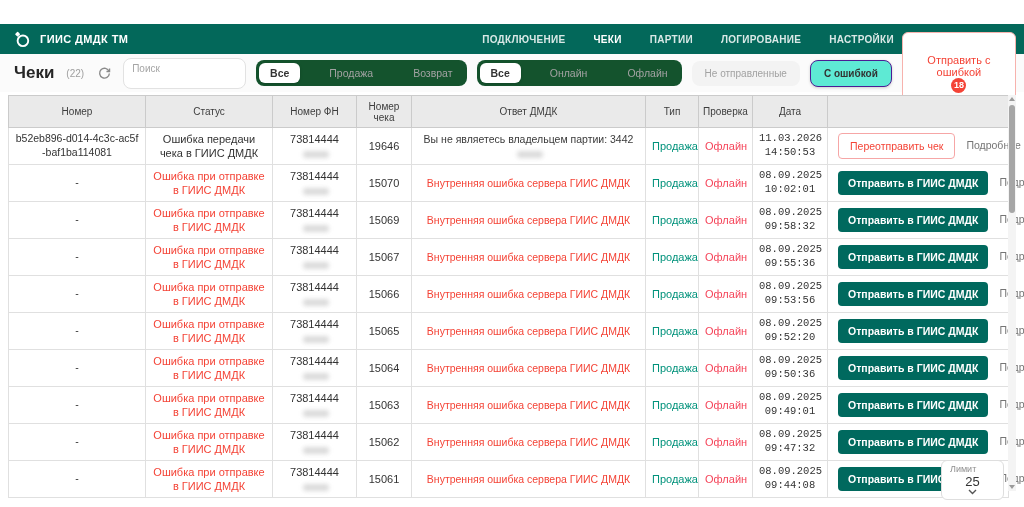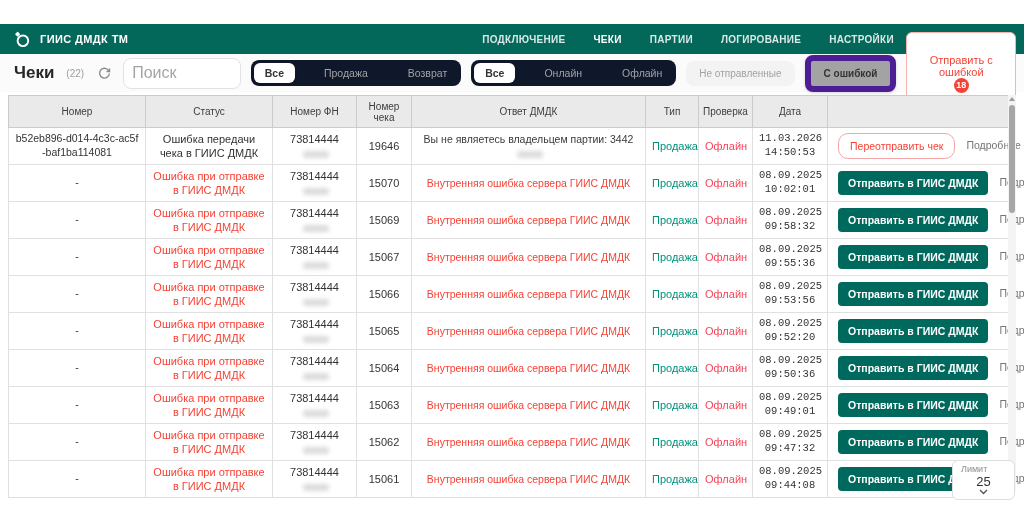--- a/index.html
+++ b/index.html
@@ -15,29 +15,29 @@
   .topnav .nav-item.active { color:#fff; font-weight:800; }
   .topnav .icon-btn { display:flex; align-items:center; cursor:pointer; }
   .topnav .vdiv { width:1px; height:15px; background:rgba(255,255,255,.4); }
 
   
   .toolbar { height:38px; background:#fbfbfb; display:flex; align-items:center; padding:0 8px 0 14px; gap:10px; }
   .page-title { font-size:17px; font-weight:700; color:#262626; }
   .page-count { font-size:10px; color:#9e9e9e; margin-left:2px;text-align:center; }
   .refresh { margin:0 2px 0 4px; display:flex; align-items:center; cursor:pointer; }
   .search { width:144px; height:31px; border:1px solid #e2e2e2; border-radius:8px; background:#fff;
-            font-family:"Liberation Sans",sans-serif; font-size:16px; color:#444; padding:4px 8px;
+            font-family:"Liberation Sans",sans-serif; font-size:10px; color:#444; padding:4px 8px;
             resize:none; outline:none; line-height:1.2; }
   .search::placeholder { color:#a5a5a5; }
-  .seg { display:flex; align-items:center; background:#0f172a; border-radius:8px; padding:3px; gap:18px; }
+  .seg { display:flex; align-items:center; background:#14532d; border-radius:8px; padding:3px; gap:18px; }
   .seg .opt { font-size:10.5px; color:#a2a2a2; padding:4px 11px; border-radius:6px; cursor:pointer; white-space:nowrap; }
   .seg .opt.active { background:#fff; color:#333; font-weight:700; box-shadow:0 1px 3px rgba(0,0,0,.18); }
   .pill { font-size:10px; padding:7px 13px; border-radius:8px; cursor:pointer; white-space:nowrap; }
   .pill.inactive { background:#f3f3f3; color:#a2a2a2; }
-  .pill.active { background:#a3a3a3; color:#333; font-weight:700; border:6px solid #4c1d95; box-shadow:0 1px 3px rgba(0,0,0,.18); }
+  .pill.active { background:#5eead4; color:#333; font-weight:700; border:1px solid #4c1d95; box-shadow:0 1px 3px rgba(0,0,0,.18); }
   .send-errors { margin-left:auto; display:flex; align-items:center; background:#fff;
                  border:1px solid #f7b2ad; border-radius:6px; color:#f44336; font-size:11px;
                  padding:21px 10px; cursor:pointer; font-family:"Liberation Sans",sans-serif;flex-direction:column; }
   .send-errors .badge { background:#f44336; color:#fff; font-size:9px; font-weight:700; width:15px; height:15px;
                         border-radius:50%; display:flex; align-items:center; justify-content:center; }
 
   
   .table-wrap { position:relative; margin:3px 8px 0 8px; width:1008px; }
   table { border-collapse:collapse; table-layout:fixed; width:1000px; }
   col.w1{width:137px} col.w2{width:127px} col.w3{width:84px} col.w4{width:55px} col.w5{width:234px}
@@ -50,34 +50,34 @@
   .red { color:#f44336 !important; }
   .teal { color:#00927b; }
   .pink { color:#f5455a; }
   .c-date { font-size:10.5px;font-family:Liberation Mono, monospace; }
   .redact { display:inline-block; width:26px; height:7px; background:#bdbdbd; filter:blur(2px);
             border-radius:3px; opacity:.55; margin-left:3px; vertical-align:middle; }
   .c-act { text-align:left; padding-left:10px; }
   .act-inner { display:flex; align-items:center; gap:11px; }
   .btn-teal { background:#00695e; color:#fff; border:none; border-radius:4px; font-size:10.5px; font-weight:700;
               padding:6px 10px; cursor:pointer; font-family:"Liberation Sans",sans-serif; white-space:nowrap; }
-  .btn-outline-red { background:#fff; border:1px solid #f6a6a6; color:#f44336; border-radius:10px; font-size:10.5px;
+  .btn-outline-red { background:#fff; border:1px solid #f6a6a6; color:#f44336; border-radius:4px; font-size:10.5px;
                      padding:6px 11px; cursor:pointer; font-family:"Liberation Sans",sans-serif; white-space:nowrap; }
   .details { color:#757575; font-size:10.5px; cursor:pointer; text-decoration:none; }
 
   
   .vscroll { position:absolute; top:0; left:1000px; width:8px; height:396px; background:#f4f4f4; }
   .vscroll .thumb { position:absolute; top:10px; left:1px; width:6px; height:108px; background:#a6a6a6; border-radius:3px; cursor:pointer; }
   .vscroll .arr-up { position:absolute; top:2px; left:1px; width:0; height:0;
                      border-left:3px solid transparent; border-right:3px solid transparent; border-bottom:4px solid #9b9b9b; cursor:pointer; }
   .vscroll .arr-down { position:absolute; bottom:2px; left:1px; width:0; height:0;
                        border-left:3px solid transparent; border-right:3px solid transparent; border-top:4px solid #9b9b9b; cursor:pointer; }
 
   
-  .limit-box { position:absolute; right:9px; bottom:7px; width:63px; background:#fff; border:1px solid #dedede;
+  .limit-box { position:absolute; right:20px; bottom:7px; width:63px; background:#fff; border:1px solid #dedede;
                border-radius:6px; padding:3px 8px 4px 8px; cursor:pointer; }
   .limit-label { font-size:9px; color:#8f8f8f; }
   .limit-value { display:flex; align-items:center; justify-content:space-between; font-size:13px; color:#333;flex-direction:column; }
 </style>
 </head>
 <body>
 
 <div class="appbar">
   <span class="logo">
     <svg width="17" height="17" viewBox="0 0 16 16">

